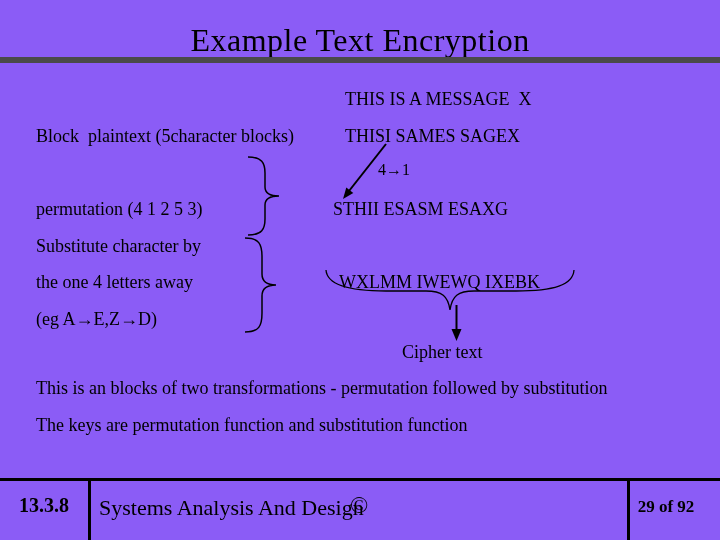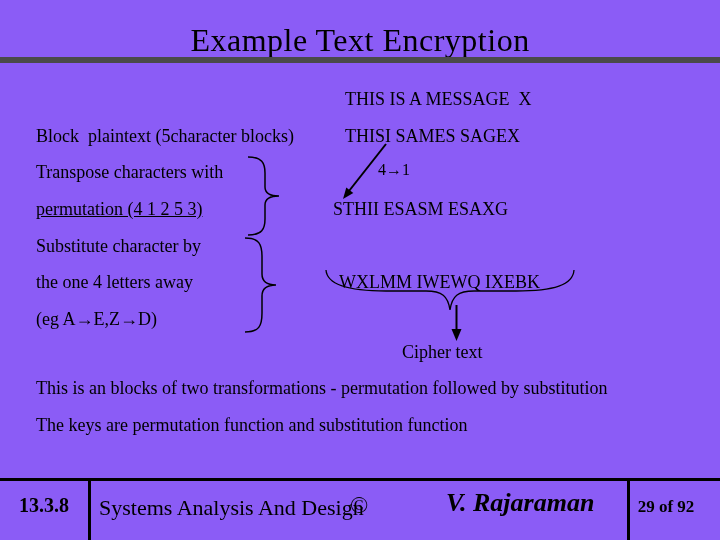--- a/index.html
+++ b/index.html
@@ -50,22 +50,21 @@
 </style>
 </head>
 <body>
 
 <div class="slide">
 
   <div class="abs slide-title">Example Text Encryption</div>
   <div class="abs title-rule"></div>
 
   <div class="abs step-label" style="left:36px; top:126px;">Block  plaintext (5character blocks)</div>
-  <div class="abs step-label" style="left:36px; top:162px;">Transpose characters with</div>
-  <div class="abs step-label" style="left:36px; top:199px;text-decoration:underline;">permutation (4 1 2 5 3)</div>
+  <div class="abs step-label" style="left:36px; top:199px;">permutation (4 1 2 5 3)</div>
   <div class="abs step-label" style="left:36px; top:236px;">Substitute character by</div>
   <div class="abs step-label" style="left:36px; top:272px;">the one 4 letters away</div>
   <div class="abs step-label" style="left:36px; top:309px;">(eg A→E,Z→D)</div>
 
   <div class="abs step-result" style="left:345px; top:89px;">THIS IS A MESSAGE  X</div>
   <div class="abs step-result" style="left:345px; top:126px;">THISI SAMES SAGEX</div>
   <div class="abs step-result" style="left:333px; top:199px;">STHII ESASM ESAXG</div>
   <div class="abs step-result" style="left:339px; top:272px;">WXLMM IWEWQ IXEBK</div>
 
   <div class="abs perm-map-label" style="left:378px; top:161px;">4→1</div>
@@ -97,16 +96,15 @@
   <div class="abs note-line" style="left:36px; top:378px;">This is an blocks of two transformations - permutation followed by substitution</div>
   <div class="abs note-line" style="left:36px; top:415px;">The keys are permutation function and substitution function</div>
 
   <div class="abs footer-rule"></div>
   <div class="abs footer-div1"></div>
   <div class="abs footer-div2"></div>
 
   <div class="abs footer-section">13.3.8</div>
   <div class="abs footer-course">Systems Analysis And Design</div>
   <div class="abs footer-copy">©</div>
-  <div class="abs footer-author">V. Rajaraman</div>
   <div class="abs footer-page">29 of 92</div>
 
 </div>
 
 </body></html>

